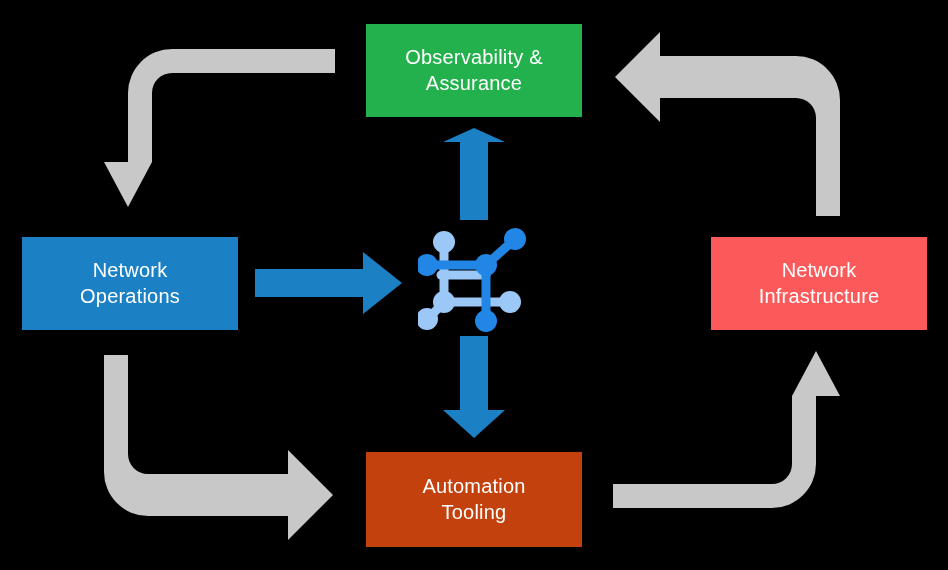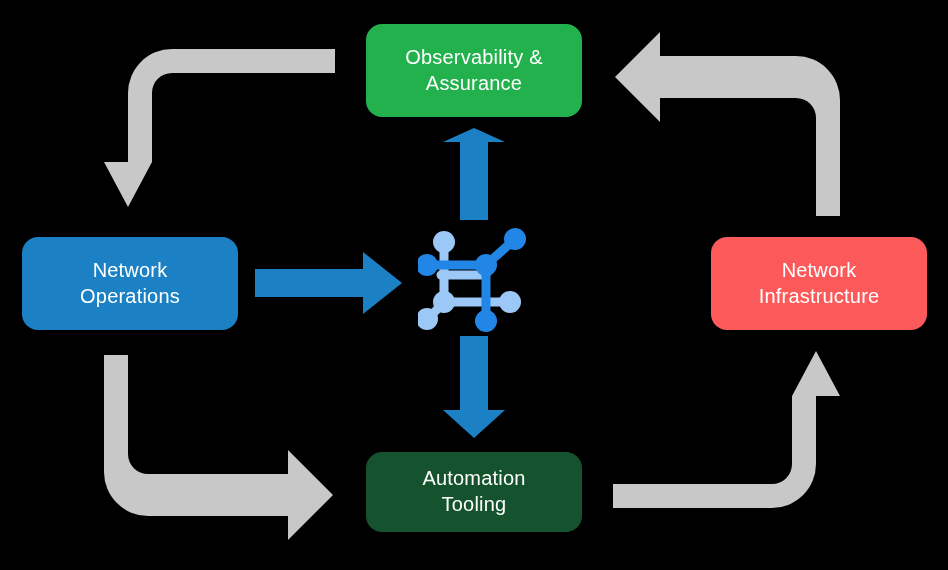--- a/index.html
+++ b/index.html
@@ -21,21 +21,21 @@
   }
   .svg-layer {
     position: absolute;
     left: 0;
     top: 0;
     width: 948px;
     height: 570px;
   }
   .node-box {
     position: absolute;
-    border-radius: 16px;
+    border-radius: 0;
     display: flex;
     align-items: center;
     justify-content: center;
     text-align: center;
     color: #ffffff;
     font-size: 20px;
     line-height: 1.28;
     font-weight: 400;
     letter-spacing: 0.2px;
     box-sizing: border-box;
@@ -63,22 +63,22 @@
     left: 711px;
     top: 237px;
     width: 216px;
     height: 93px;
     background: #FC5A5A;
   }
   #box-automation-tooling {
     left: 366px;
     top: 452px;
     width: 216px;
-    height: 80px;
-    background: #14532d;
+    height: 95px;
+    background: #c2410c;
   }
   .center-icon {
     position: absolute;
     left: 418px;
     top: 220px;
     width: 112px;
     height: 112px;
   }
 </style>
 </head>

